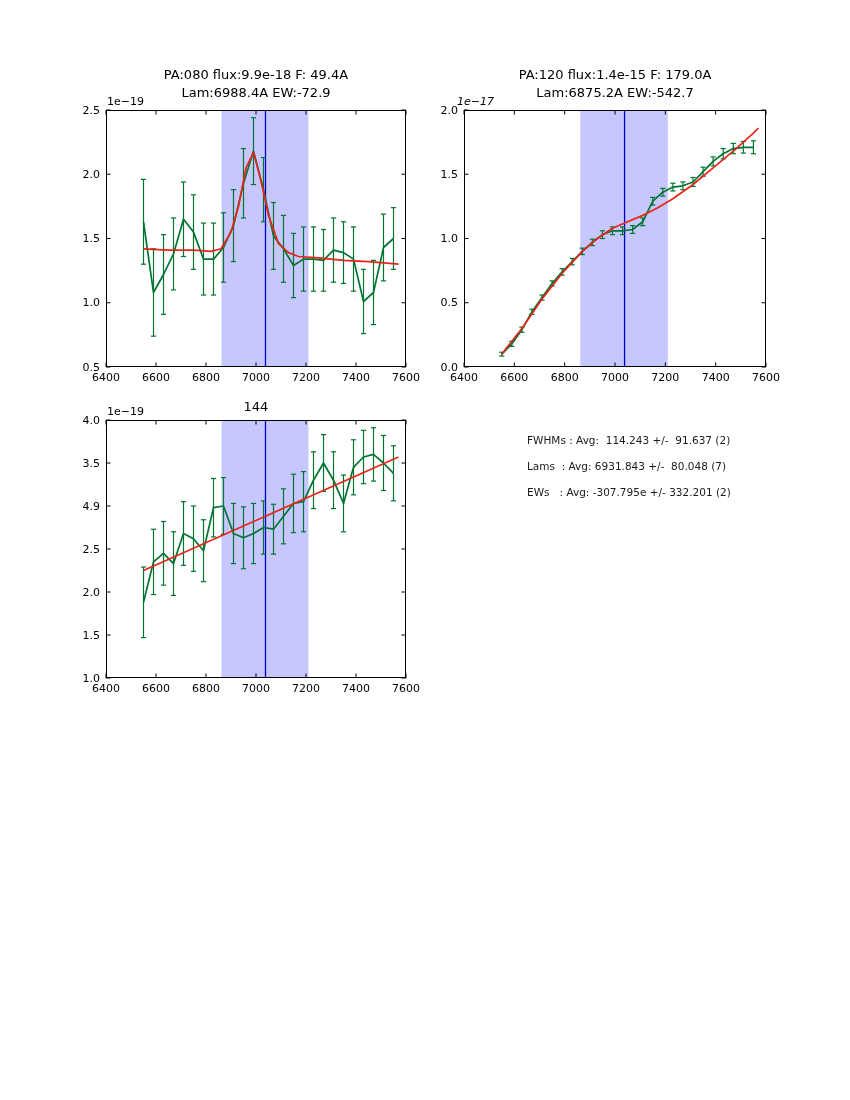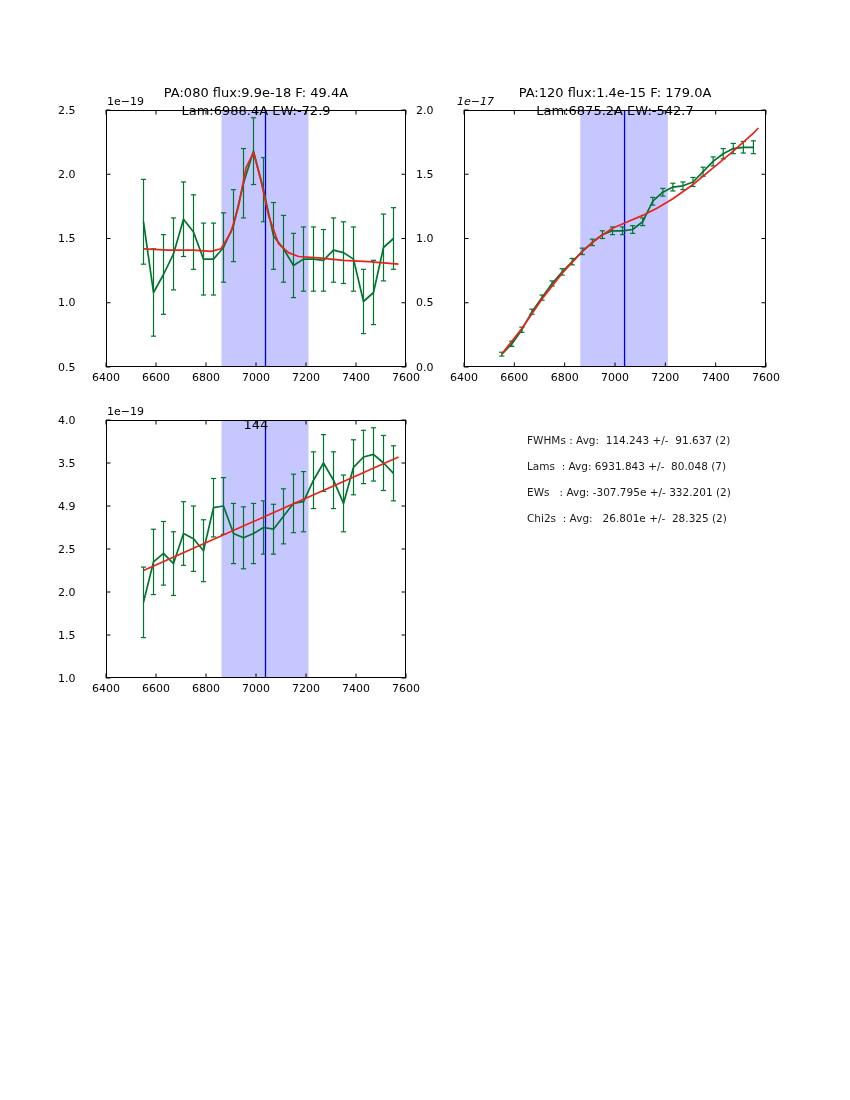--- a/index.html
+++ b/index.html
@@ -1,30 +1,30 @@
 <!DOCTYPE html>
 <html><head>
 <meta charset="utf-8">
 <style>
   html,body{margin:0;padding:0;background:#fff;}
   #fig{position:relative;width:850px;height:1100px;background:#ffffff;
        font-family:"DejaVu Sans","Liberation Sans",sans-serif;color:#000;overflow:hidden;}
-  .title{position:absolute;text-align:center;font-size:13px;line-height:18px;white-space:pre-line;margin-top:18px;}
+  .title{position:absolute;text-align:center;font-size:13px;line-height:18px;white-space:pre-line;}
   .offset{position:absolute;font-size:11px;}
   .tick{position:absolute;font-size:11px;line-height:13px;}
   .xtick{text-align:center;}
-  .ytick{text-align:left;}
+  .ytick{text-align:right;}
   #summary{position:absolute;left:527px;top:427px;font-size:10.5px;line-height:26px;white-space:pre;color:#1a1a1a;}
   svg{position:absolute;overflow:visible;}
 </style>
 </head>
 <body>
 
 <div id="fig">
-  <div id="summary"><div>FWHMs : Avg:  114.243 +/-  91.637 (2)</div><div>Lams  : Avg: 6931.843 +/-  80.048 (7)</div><div>EWs   : Avg: -307.795e +/- 332.201 (2)</div><div>Chi2s  : Avg:   26.801e +/-  28.325 (2)</div></div>
+  <div id="summary"><div>FWHMs : Avg:  114.243 +/-  91.637 (2)</div><div>Lams  : Avg: 6931.843 +/-  80.048 (7)</div><div>EWs   : Avg: -307.795e +/- 332.201 (2)</div></div>
   <div id="charts">
       <svg width="300" height="257" style="left: 106px; top: 110px;">
         <rect x="115.5" y="0" width="87" height="257" fill="#0000ff" fill-opacity="0.22"></rect>
         <line x1="159.5" y1="0" x2="159.5" y2="257" stroke="#0000cc" stroke-width="1.3"></line>
         <g stroke="#007530" stroke-width="1.2" fill="none">
           <line x1="37.5" y1="69.39" x2="37.5" y2="154.20000000000002"></line>
           <line x1="34.9" y1="69.39" x2="40.1" y2="69.39"></line>
           <line x1="34.9" y1="154.20000000000002" x2="40.1" y2="154.20000000000002"></line>
           <line x1="47.5" y1="138.77999999999997" x2="47.5" y2="226.16"></line>
           <line x1="44.9" y1="138.77999999999997" x2="50.1" y2="138.77999999999997"></line>

